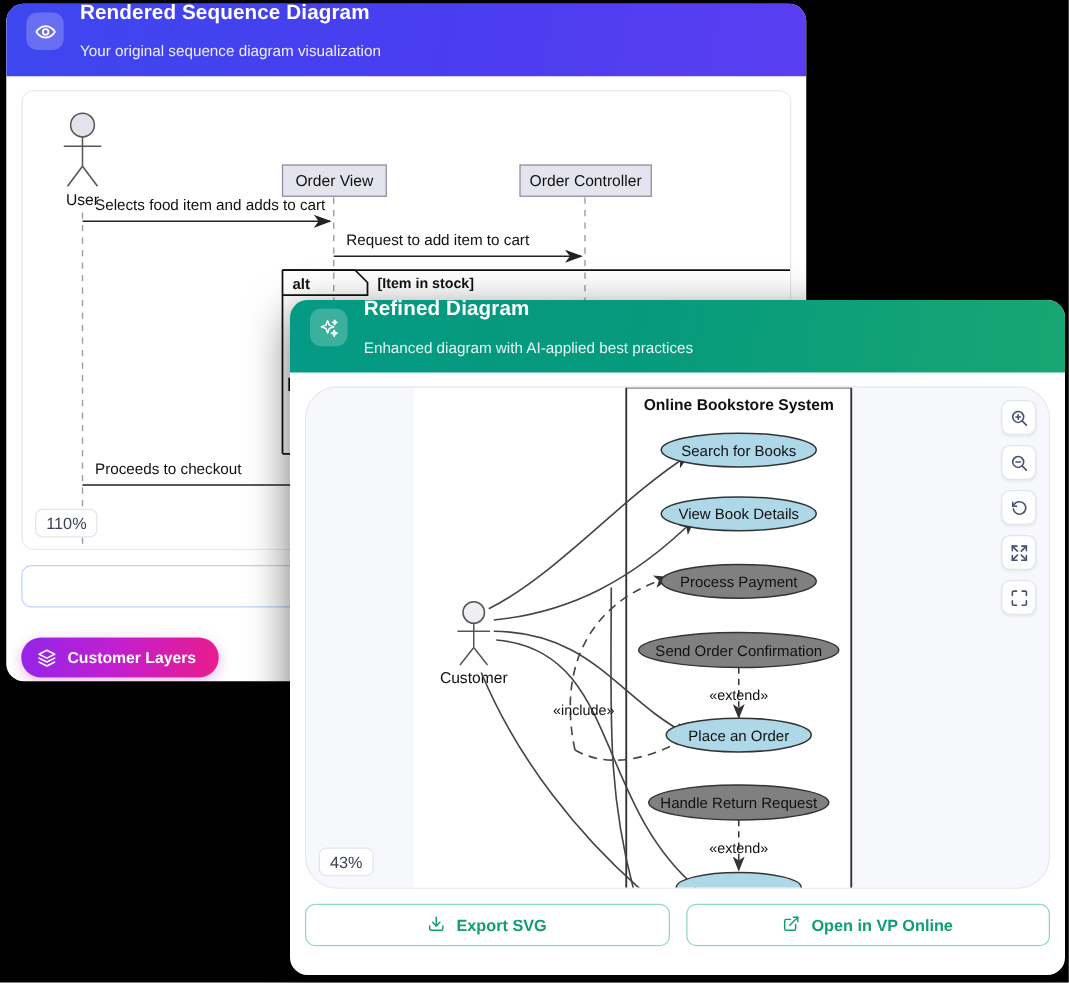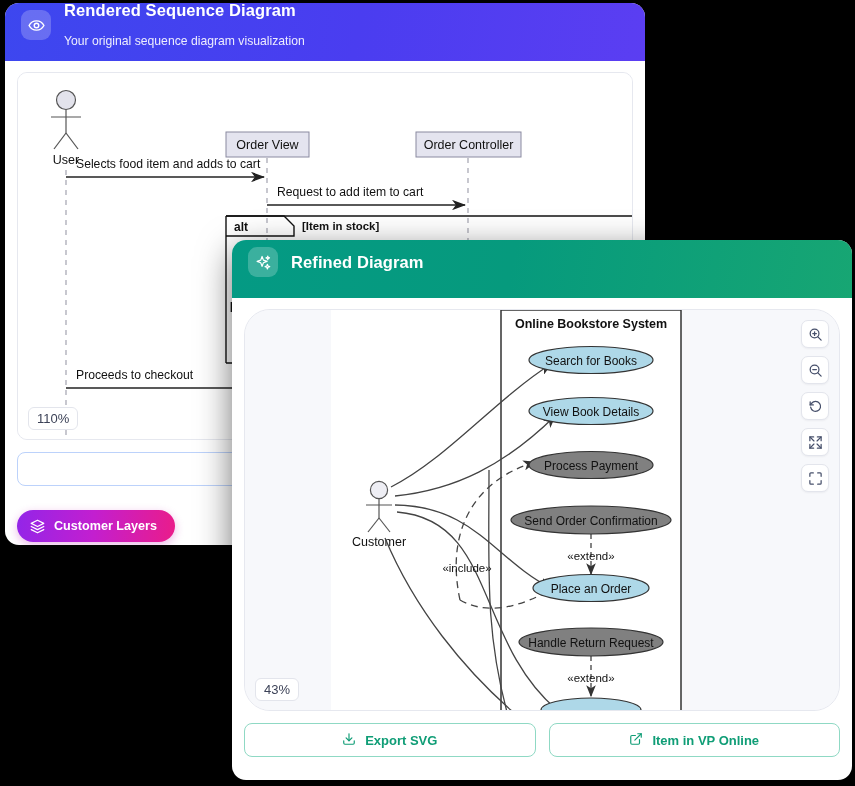--- a/index.html
+++ b/index.html
@@ -205,20 +205,21 @@
   <div class="panel-header hdr-green">
     <div class="hdr-icon green">
       <svg width="17" height="17" viewBox="0 0 24 24" fill="none" stroke="#ffffff" stroke-width="1.7" stroke-linecap="round" stroke-linejoin="round">
         <path d="M10 3.5 L11.9 8.6 L17 10.5 L11.9 12.4 L10 17.5 L8.1 12.4 L3 10.5 L8.1 8.6 Z"></path>
         <path d="M17.5 14.5 L18.4 16.9 L20.8 17.8 L18.4 18.7 L17.5 21.1 L16.6 18.7 L14.2 17.8 L16.6 16.9 Z"></path>
         <path d="M18 3 L18.7 4.8 L20.5 5.5 L18.7 6.2 L18 8 L17.3 6.2 L15.5 5.5 L17.3 4.8 Z"></path>
       </svg>
     </div>
     <div class="hdr-text">
       <div class="hdr-title">Refined Diagram</div>
+      <div class="hdr-sub">Enhanced diagram with AI-applied best practices</div>
     </div>
   </div>
 
   <div class="canvas-wrap" id="canvas-refined">
     <svg width="596" height="402" viewBox="0 0 596 402">
       <rect x="0" y="0" width="596" height="402" fill="#f7f8fb"></rect>
       <rect x="86" y="0" width="350" height="402" fill="#ffffff"></rect>
 
       <rect x="256" y="0" width="180" height="402" fill="none" stroke="#333" stroke-width="1.5"></rect>
       <text x="346" y="18" text-anchor="middle" font-family="Liberation Sans, sans-serif" font-size="12.5" font-weight="700" fill="#111">Online Bookstore System</text>
@@ -346,16 +347,16 @@
       <span>Export SVG</span>
     </div>
     <div class="btn-outline green">
       <span>
         <svg width="14" height="14" viewBox="0 0 24 24" fill="none" stroke="#0f9d76" stroke-width="2" stroke-linecap="round" stroke-linejoin="round">
           <path d="M18 13v6a2 2 0 0 1-2 2H5a2 2 0 0 1-2-2V8a2 2 0 0 1 2-2h6"></path>
           <polyline points="15 3 21 3 21 9"></polyline>
             <line x1="10" y1="14" x2="21" y2="3"></line>
         </svg>
       </span>
-      <span>Item in VP Online</span>
+      <span>Open in VP Online</span>
     </div>
   </div>
 </div>
 
 </body></html>

